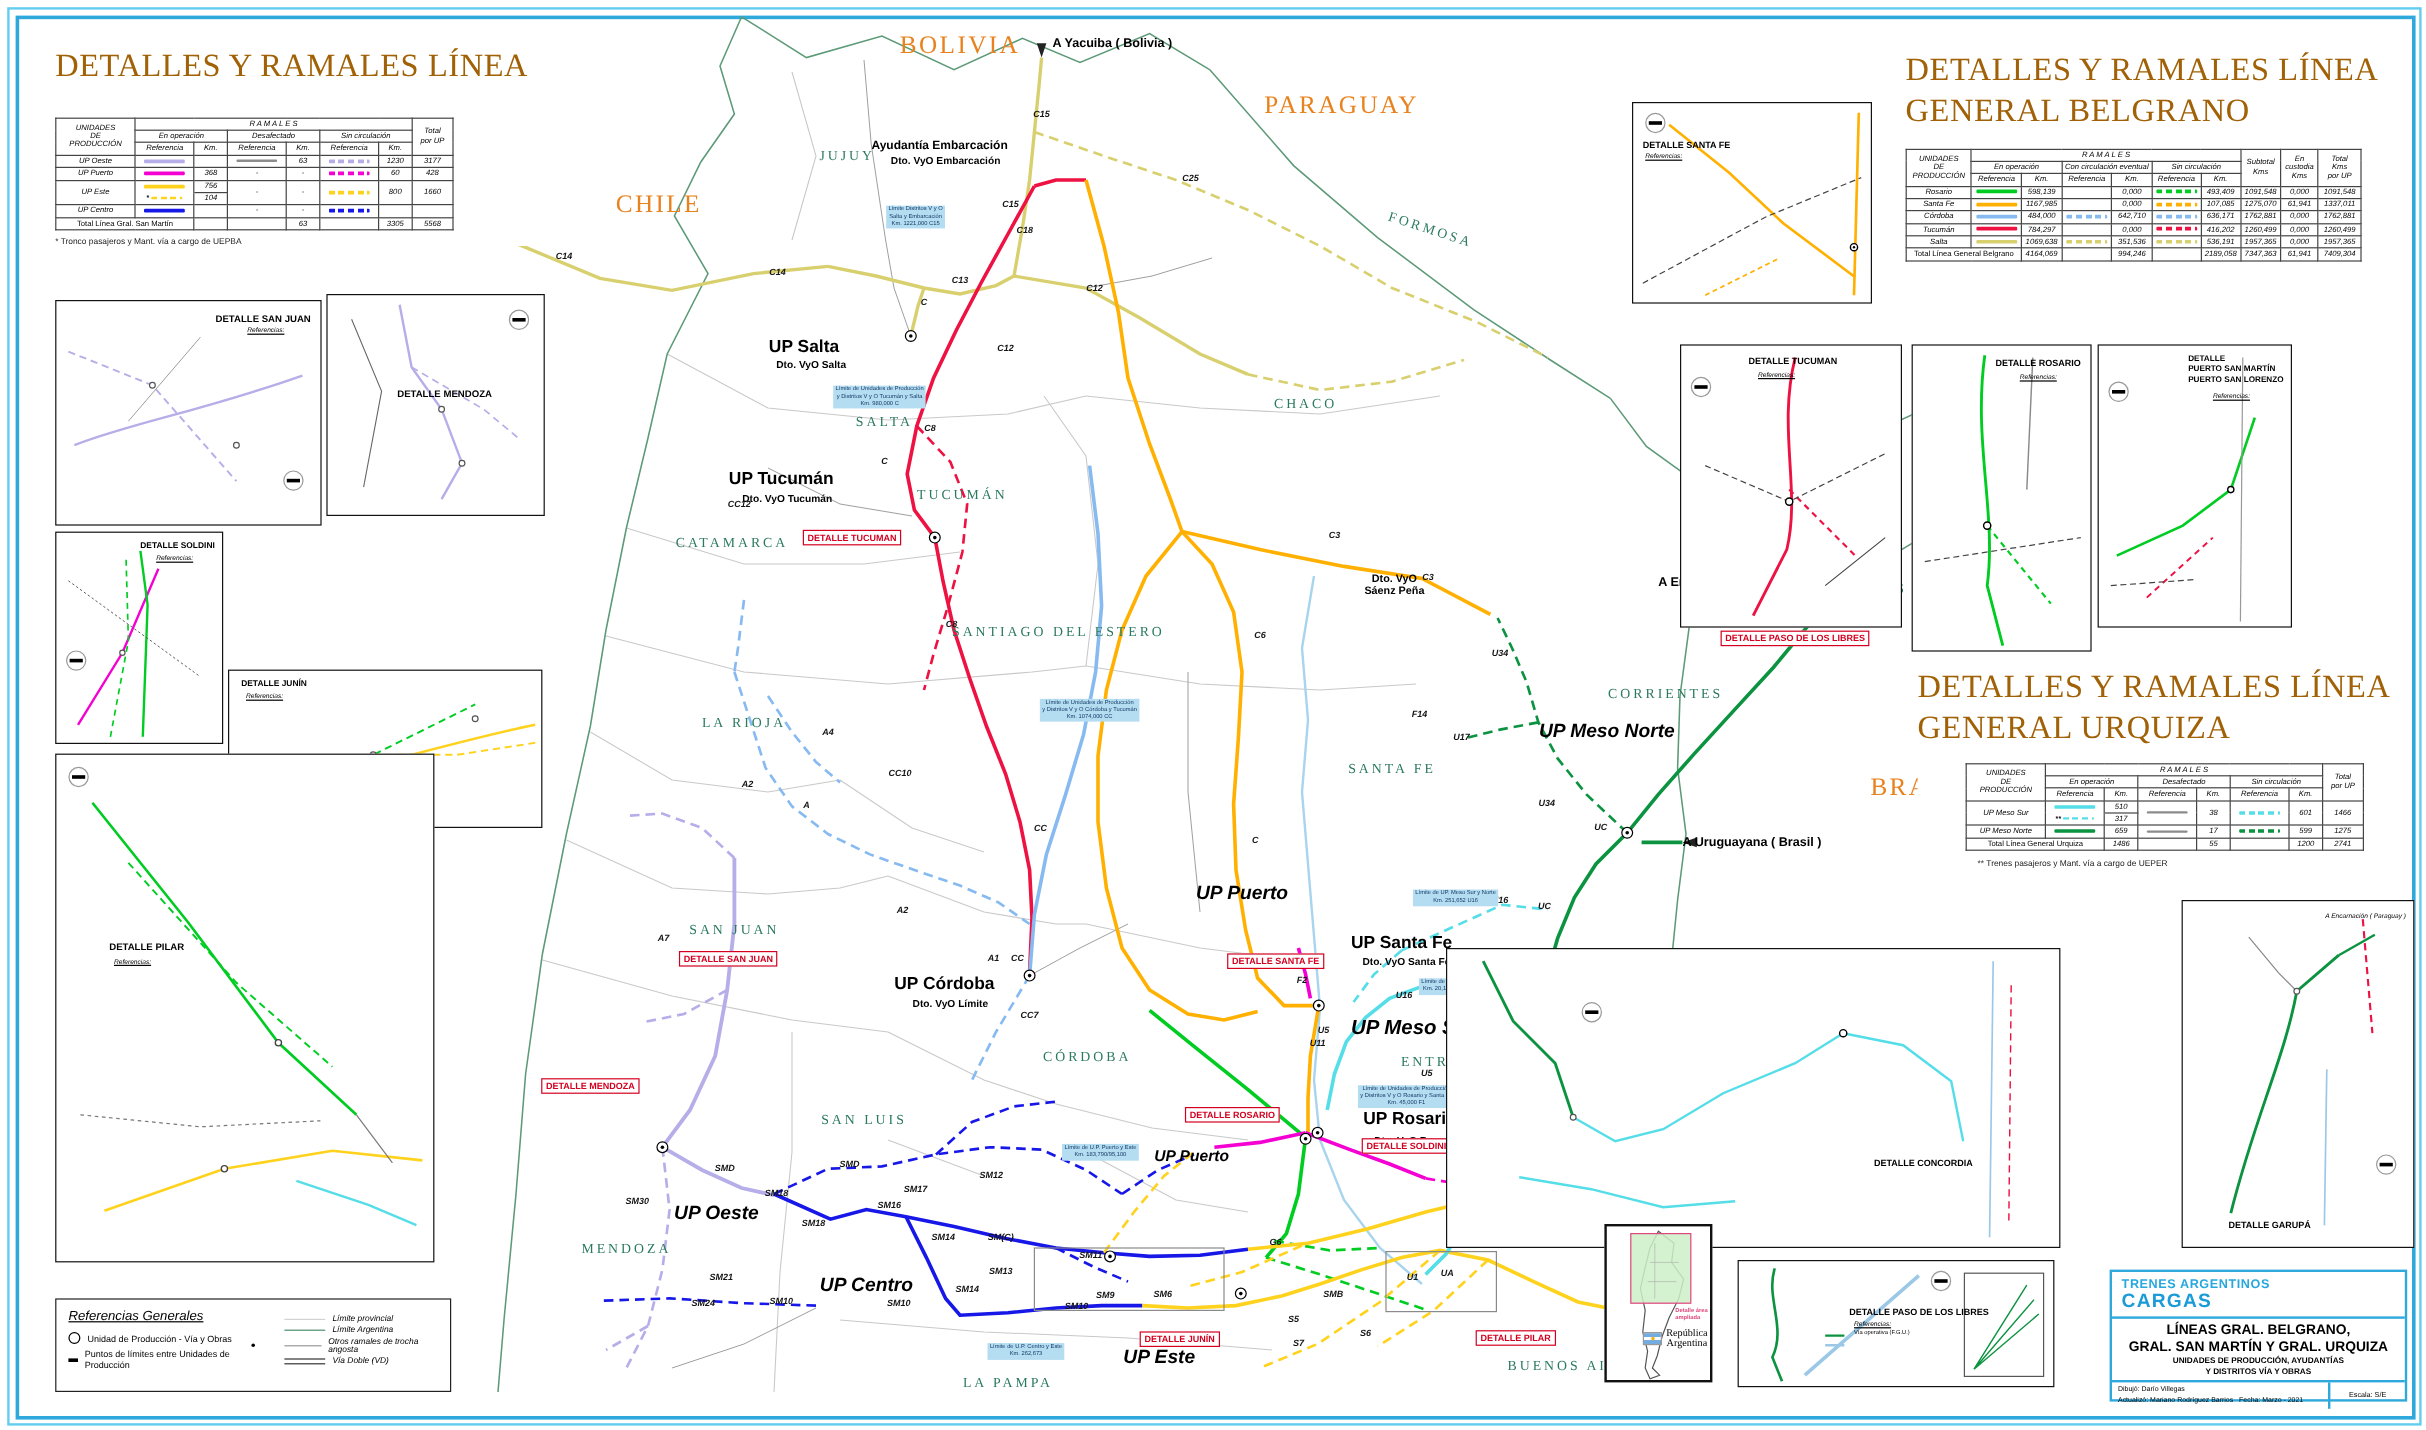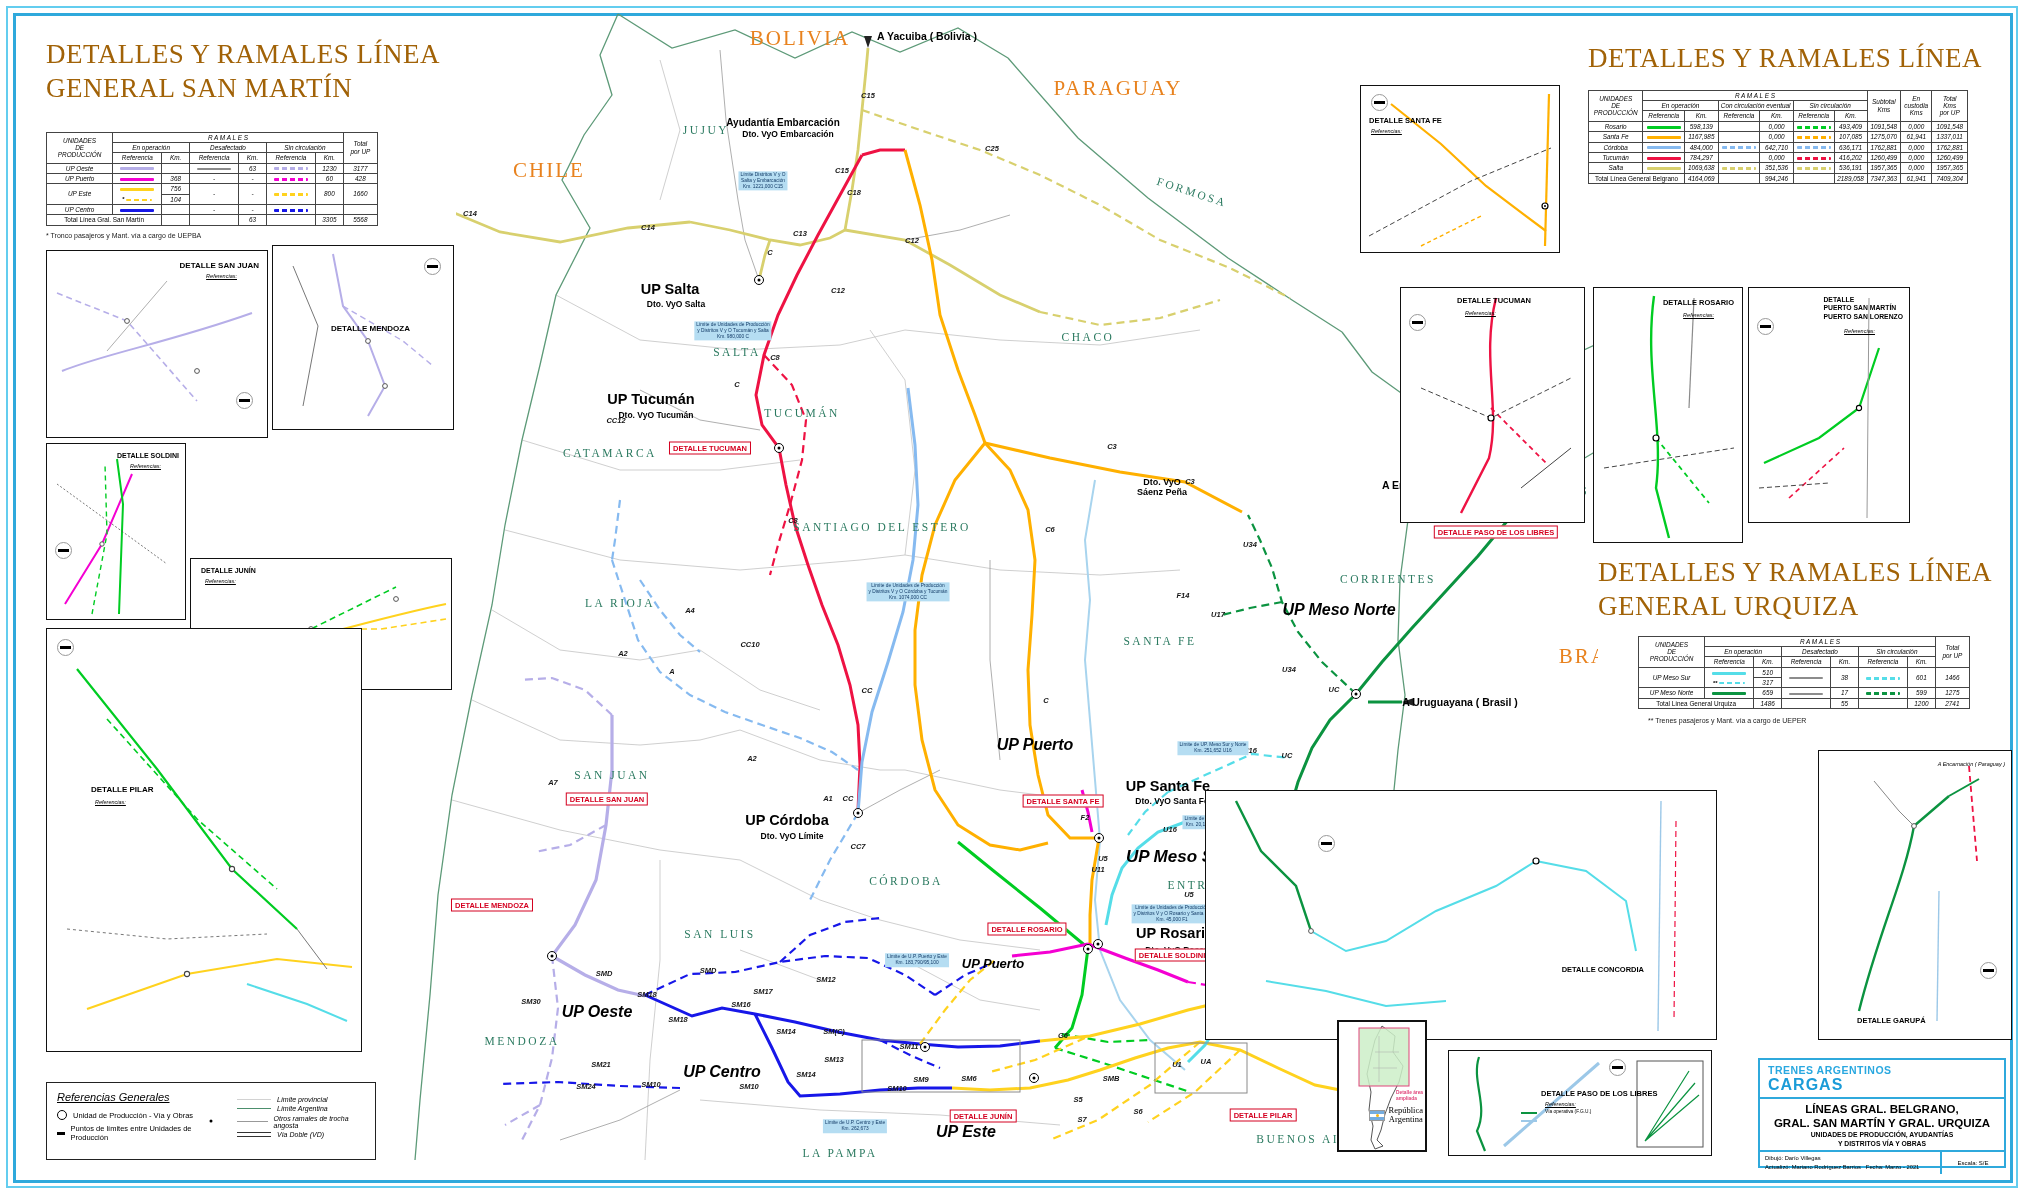--- a/index.html
+++ b/index.html
@@ -408,21 +408,20 @@
       <div class="upmark" style="left: 1034px; top: 1078px;"></div>
       <div class="upmark" style="left: 1356px; top: 694px;"></div>
     </div>
 
   <div class="abs frame-outer"></div>
   <div class="abs frame-inner"></div>
 
   <div class="abs panel" style="left:46px;top:38px;width:410px;">
     <div class="bigtitle">
       <div>DETALLES Y RAMALES LÍNEA</div>
-      <div>GENERAL SAN MARTÍN</div>
     </div>
     <table class="rtab" style="margin-top:26px;width:332px;">
       <colgroup>
           <col style="width:62px">
           <col style="width:46px">
           <col style="width:26px">
           <col style="width:46px">
           <col style="width:26px">
           <col style="width:46px">
           <col style="width:26px">
@@ -504,20 +503,21 @@
         <td>5568</td>
       </tr>
     </tbody>
       </table>
     <div class="footnote" style="margin-top:6px">* Tronco pasajeros y Mant. vía a cargo de UEPBA</div>
   </div>
 
   <div class="abs panel" style="left:1588px;top:42px;width:400px;">
     <div class="bigtitle">
       <div>DETALLES Y RAMALES LÍNEA</div>
+      <div>GENERAL BELGRANO</div>
     </div>
     <table class="rtab" style="margin-top:14px;width:380px;">
       <colgroup>
           <col style="width:52px">
           <col style="width:40px">
           <col style="width:32px">
           <col style="width:40px">
           <col style="width:32px">
           <col style="width:36px">
           <col style="width:30px">

